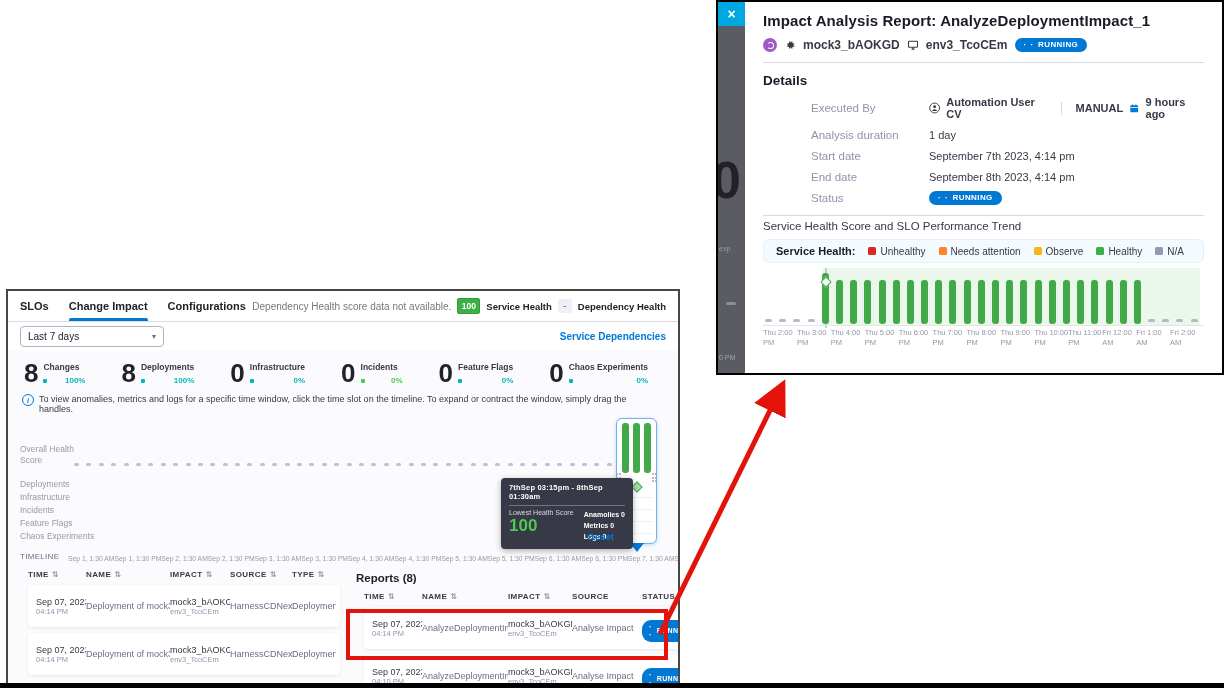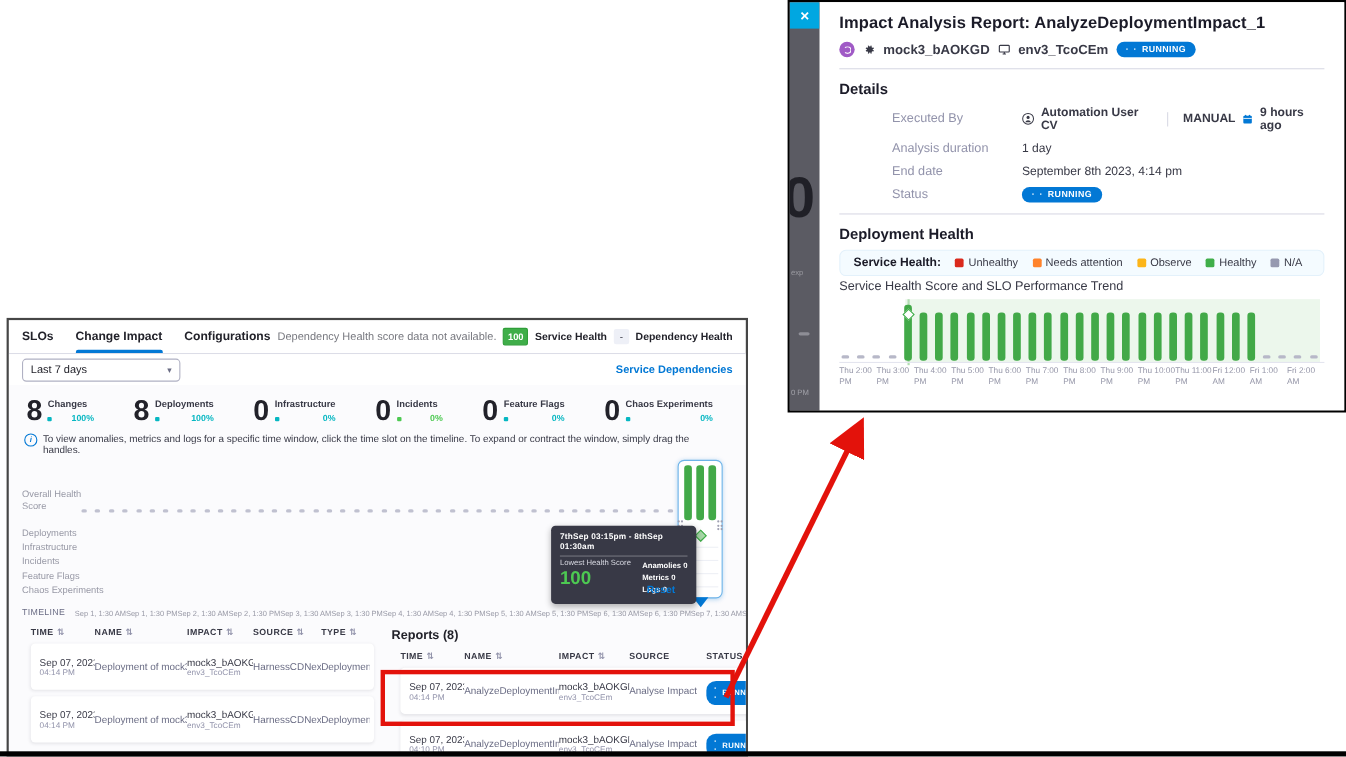--- a/index.html
+++ b/index.html
@@ -525,33 +525,37 @@
               <rect x="9.9" y="1.5" width="1.6" height="3" rx="0.8" fill="#0278d5"></rect>
             </svg>
           <span class="det-strong">9 hours ago</span>
         </span>
       </div>
       <div class="det-row">
         <span class="det-label">Analysis duration</span>
         <span class="det-value">1 day</span>
       </div>
       <div class="det-row">
+        <span class="det-label">Start date</span>
+        <span class="det-value">September 7th 2023, 4:14 pm</span>
+      </div>
+      <div class="det-row">
         <span class="det-label">End date</span>
         <span class="det-value">September 8th 2023, 4:14 pm</span>
       </div>
       <div class="det-row">
         <span class="det-label">Status</span>
         <span class="badge-running">
           <span class="badge-dots">· ·</span>
           <span>RUNNING</span>
         </span>
       </div>
 
       <div class="divider"></div>
-      <div id="dh-heading">Deployment Health</div>
+      <div id="dh-sub">Service Health Score and SLO Performance Trend</div>
       <div id="legend-box">
         <span id="legend-label">Service Health:</span>
         <span id="legend-items" style="display: inline-flex; gap: 13px;">
             <span class="lg-item">
               <span class="lg-swatch" style="background: rgb(218, 41, 28);"></span>
               <span class="lg-label">Unhealthy</span>
             </span>
             <span class="lg-item">
               <span class="lg-swatch" style="background: rgb(255, 131, 43);"></span>
               <span class="lg-label">Needs attention</span>
@@ -563,21 +567,20 @@
             <span class="lg-item">
               <span class="lg-swatch" style="background: rgb(63, 174, 73);"></span>
               <span class="lg-label">Healthy</span>
             </span>
             <span class="lg-item">
               <span class="lg-swatch" style="background: rgb(150, 153, 176);"></span>
               <span class="lg-label">N/A</span>
             </span>
           </span>
       </div>
-      <div id="dh-sub">Service Health Score and SLO Performance Trend</div>
       <div id="ph-chart">
         <div id="ph-window"></div>
         <div id="ph-vline"></div>
         <div id="ph-diamond"></div>
         <div id="ph-bars">
             <div class="ph-dash"></div>
             <div class="ph-dash"></div>
             <div class="ph-dash"></div>
             <div class="ph-dash"></div>
             <div class="ph-bar first"></div>

